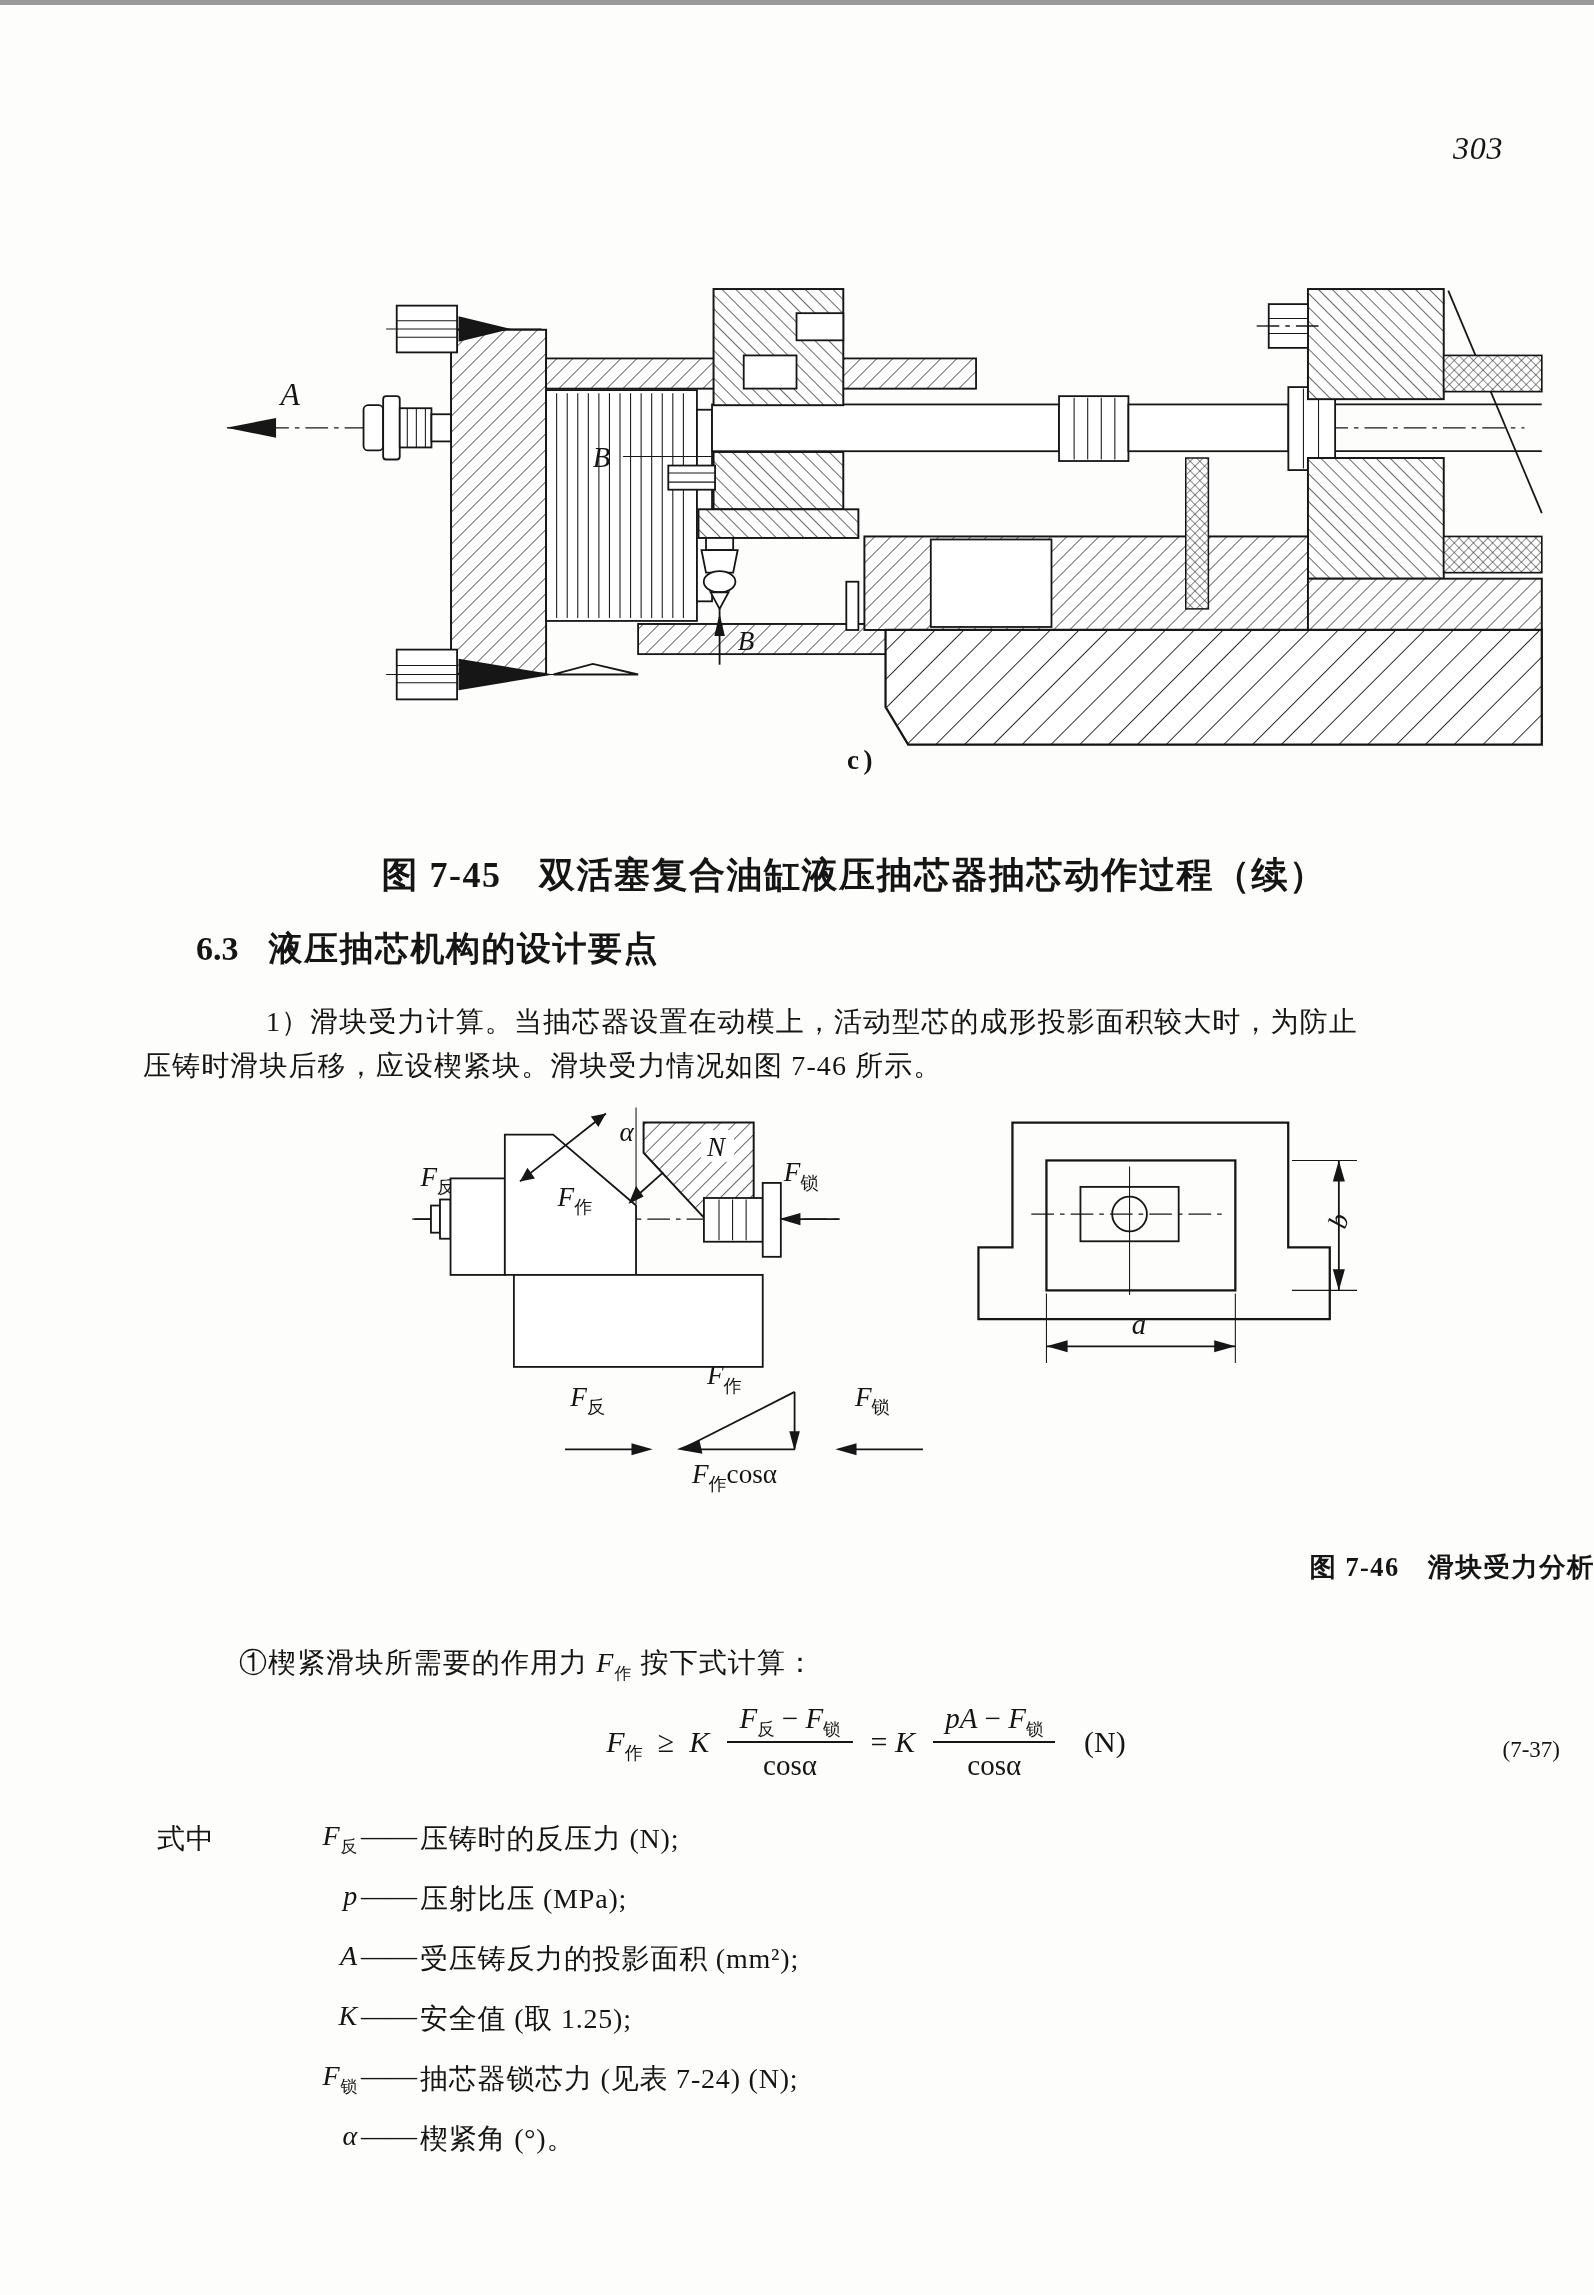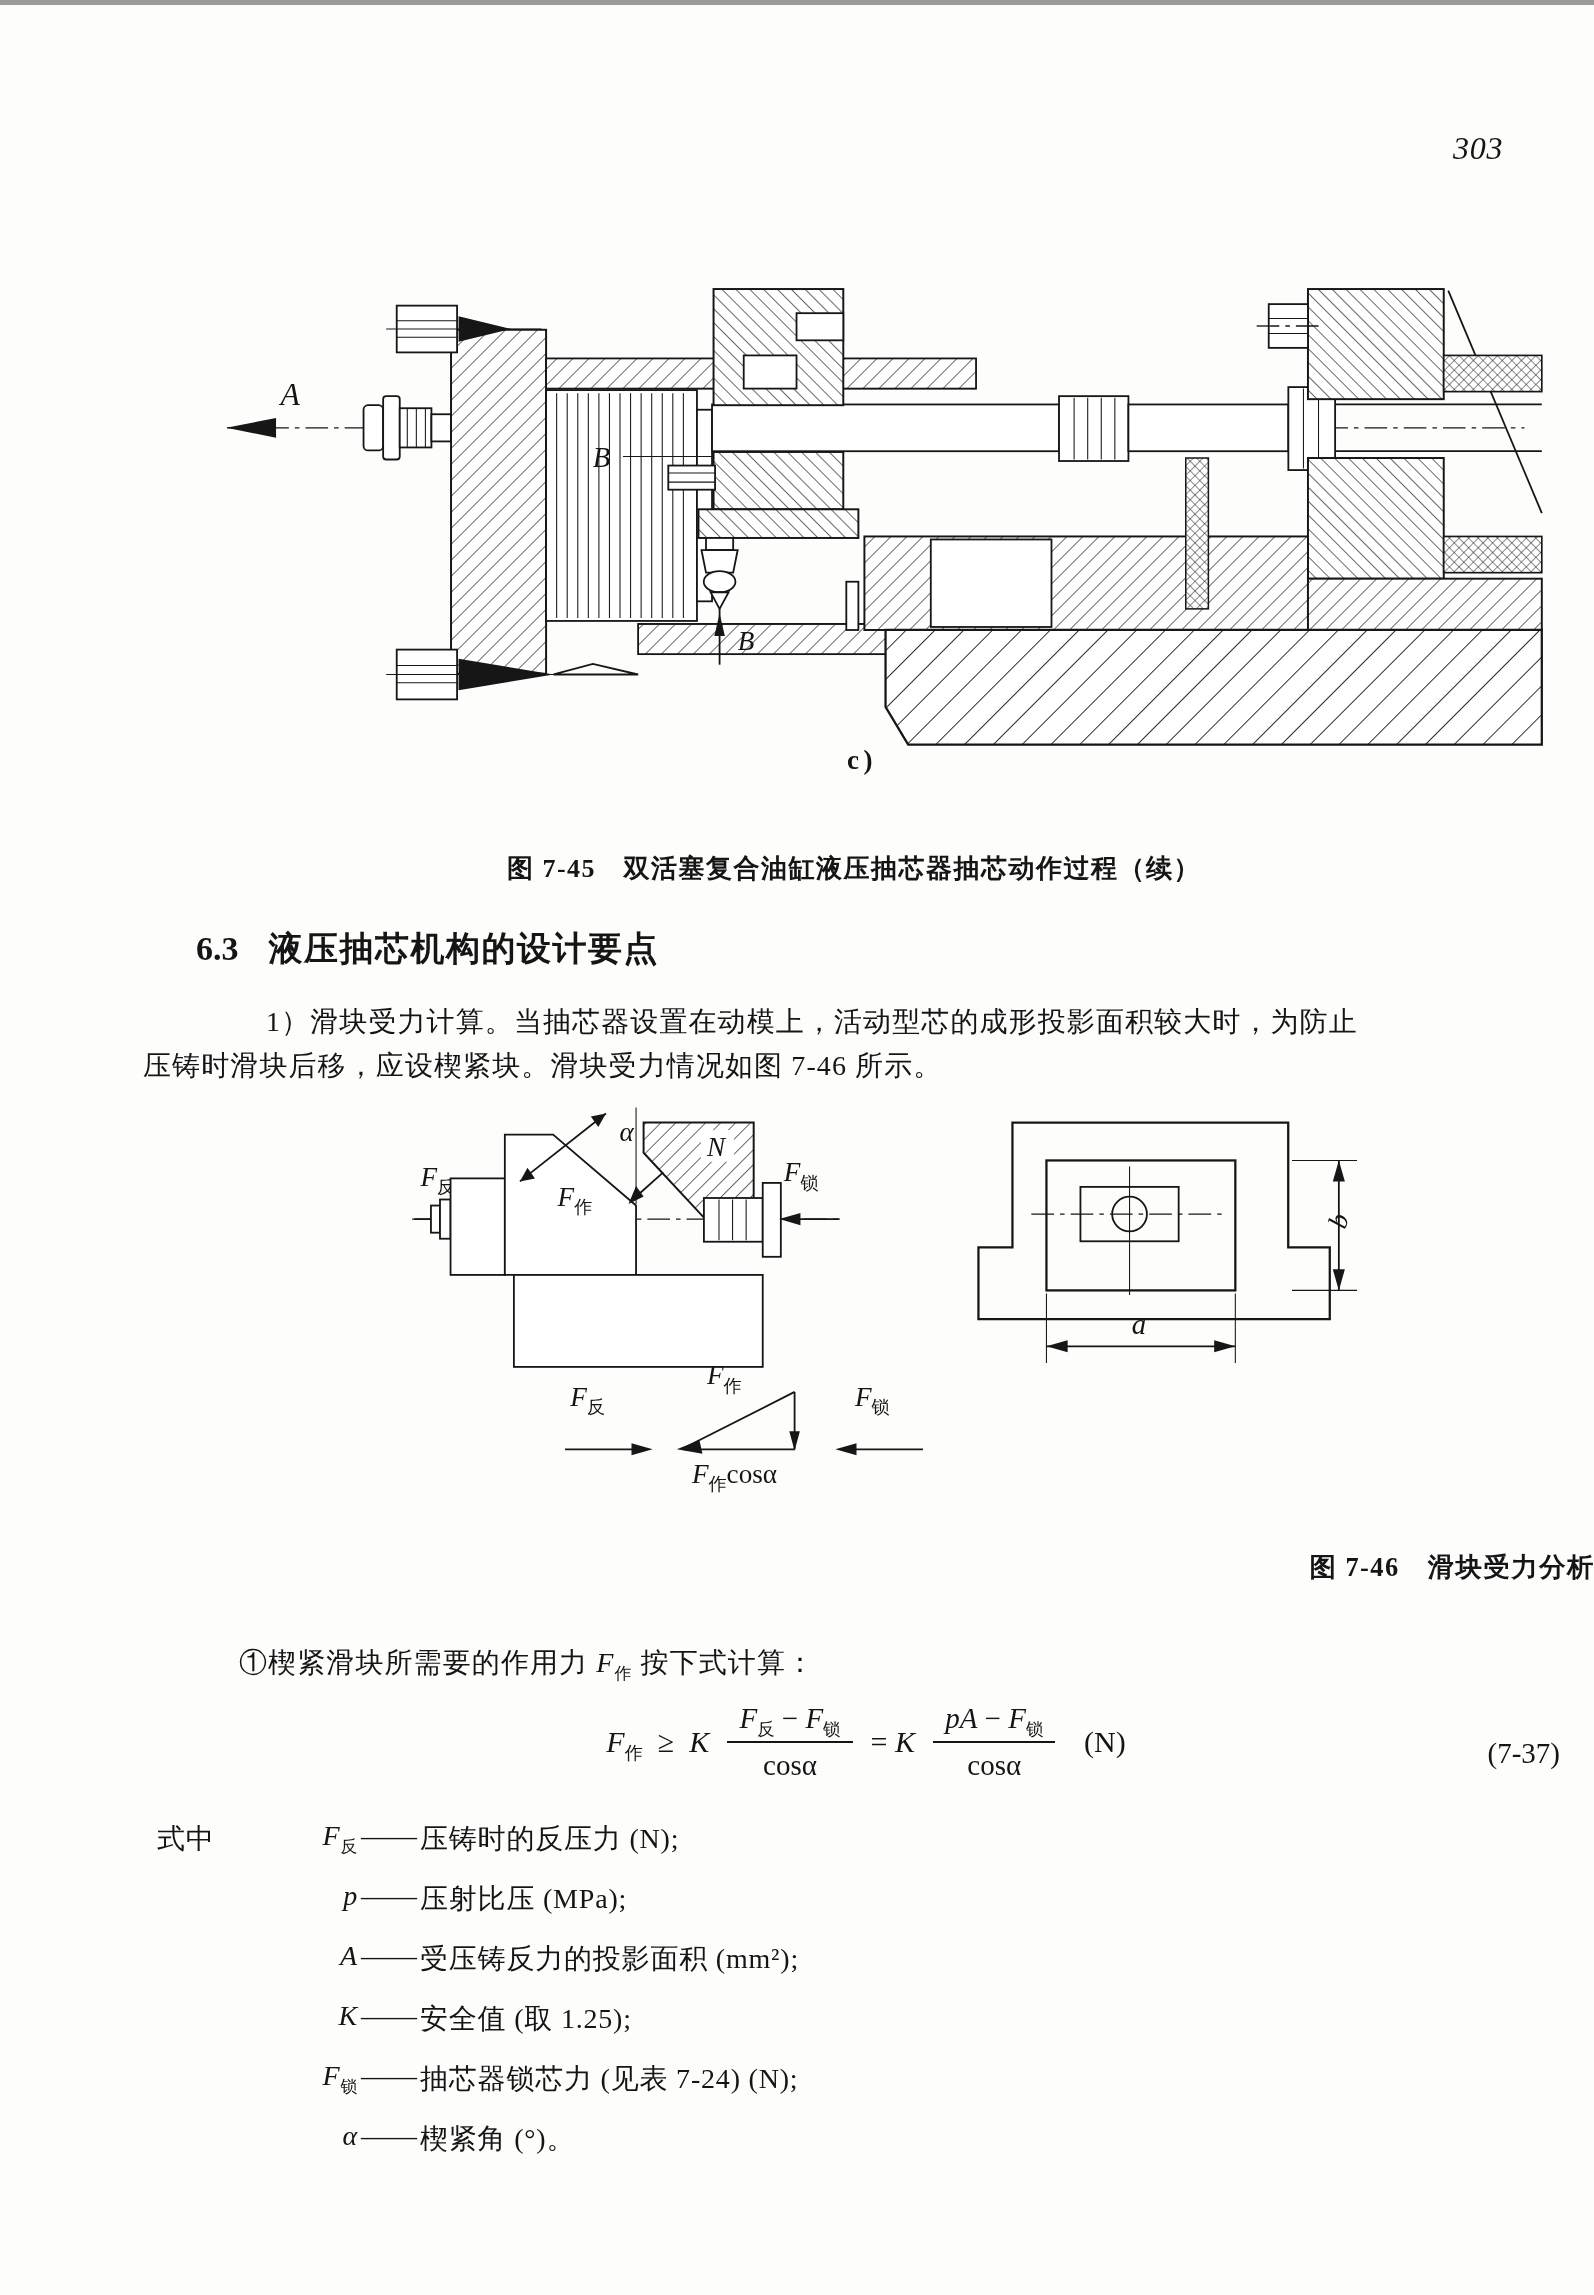--- a/index.html
+++ b/index.html
@@ -4,36 +4,36 @@
 <style>
 *{margin:0;padding:0;box-sizing:border-box}
 html,body{background:#9a9a9a}
 body{font-family:"Liberation Serif","DejaVu Serif",serif;color:#151515}
 .page{position:relative;width:1595px;height:2295px;background:#fdfdfc;margin:5px auto;overflow:hidden}
 .abs{position:absolute}
 .it{font-style:italic}
 sub{font-size:.6em;line-height:0}
 .pageno{left:1453px;top:125px;font-size:32px;font-style:italic;letter-spacing:0.8px}
 .clabel{left:847px;top:740px;font-size:27px;font-weight:bold;letter-spacing:4.5px}
-.cap745{left:0;width:1595px;top:846px;text-align:center;text-indent:113px;font-size:26px;letter-spacing:1.5px;font-weight:bold}
+.cap745{left:0;width:1595px;top:846px;text-align:center;text-indent:113px;font-size:36px;letter-spacing:1.5px;font-weight:bold}
 .heading{left:196px;top:921px;font-size:34px;font-weight:bold;letter-spacing:1.5px}
 .heading .num{margin-right:30px;letter-spacing:0}
 .bodytext{font-size:28px;letter-spacing:1.1px;white-space:nowrap}
 .p1{left:266px;top:998px}
 .p2{left:143px;top:1042px}
 .cap746{left:0;width:1595px;top:1545px;text-align:right;text-indent:22.7px;font-size:26.4px;letter-spacing:1.5px;font-weight:bold}
 .calc{left:239px;top:1639px;font-size:28px;letter-spacing:1.1px}
 .fwrap{left:0;top:1700px;width:1595px;height:128px}
 .formula{position:absolute;left:0;width:1543px;top:0;text-align:center;text-indent:189px;font-size:30px}
 .formula .geq{padding:0 7.6px}
 .frac{display:inline-block;vertical-align:middle;margin:0 10.6px;text-indent:0;transform:translateY(-3px)}
 .frac .num{display:block;border-bottom:2.3px solid #151515;padding:0 12px 6px;font-size:29px}
 .frac .den{display:block;padding-top:6px;font-size:29px}
 .unit{padding-left:10.6px}
-.tag{position:absolute;right:35px;top:32px;font-size:29px}
+.tag{position:absolute;right:35px;top:32px;font-size:23px}
 .defs{left:157px;top:1815px;font-size:28px}
 .defrow{display:flex;align-items:flex-start;height:60px;white-space:nowrap;letter-spacing:0.8px}
 .dlead{width:97px}
 .dsym{width:104px;text-align:right}
 .ddash{padding:0 3px;letter-spacing:0}
 svg .ol{fill:none;stroke:#161616;stroke-width:2.4}
 svg .ol3{fill:none;stroke:#161616;stroke-width:3}
 svg .thin{fill:none;stroke:#161616;stroke-width:1.4}
 svg .wt{fill:#ffffff;stroke:#161616;stroke-width:2.4}
 svg .cl{fill:none;stroke:#161616;stroke-width:1.8;stroke-dasharray:30 8 6 8}

